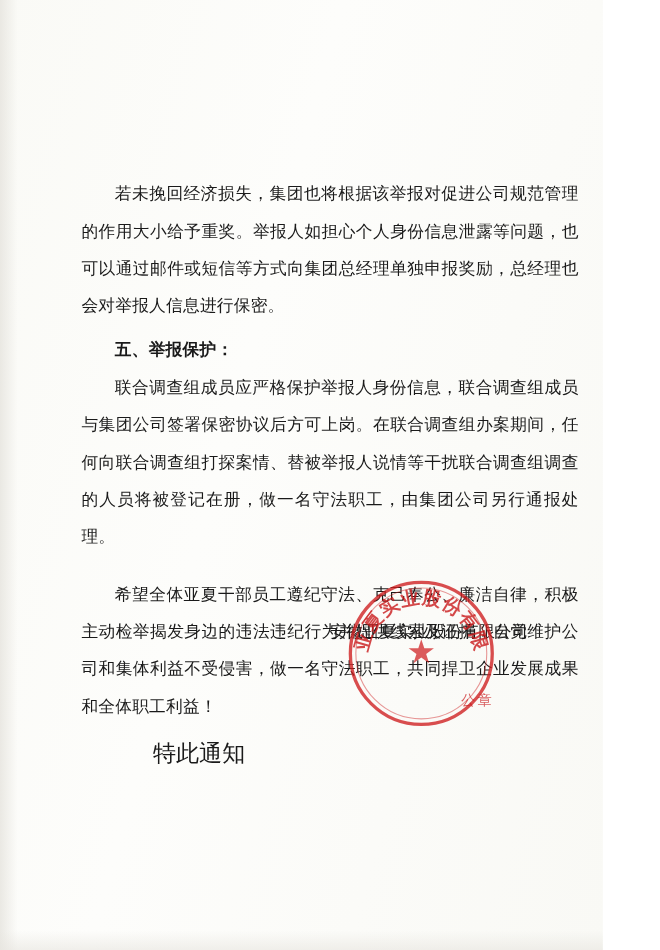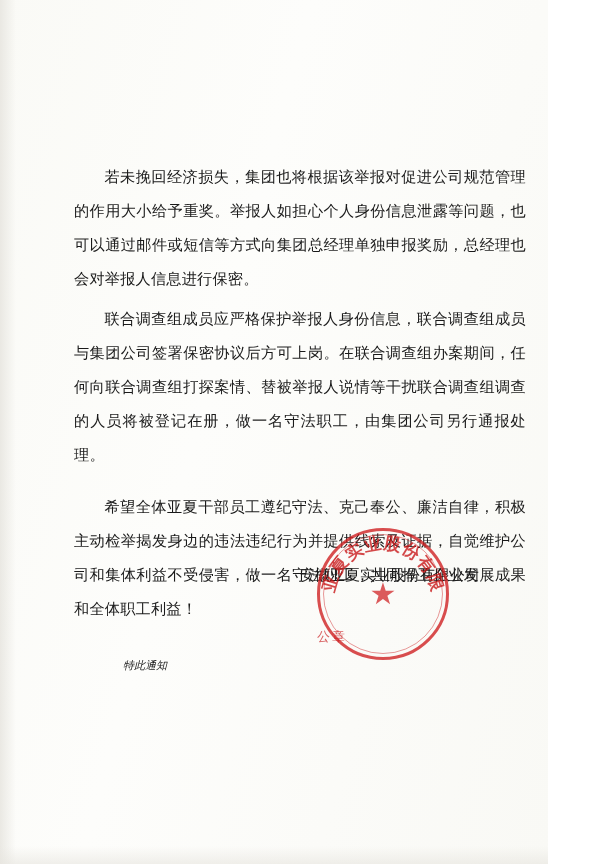--- a/index.html
+++ b/index.html
@@ -46,26 +46,25 @@
   p.indent {
     text-indent: 2em;
   }
   p.heading {
     text-indent: 2em;
     font-weight: bold;
   }
   .gap-sm { height: 6px; }
   .gap-md { height: 18px; }
   .notice-line {
-    margin: 16px;
-    font-size: 11px;
+    margin: 2px;
+    font-size: 21px;
     line-height: 34px;
     color: #1a1a1a;
     text-indent: 3em;
-    font-style: italic;
   }
   
   .signature {
     position: absolute;
     left: 300px;
     top: 560px;
     width: 215px;
     text-align: left;
   }
   .signature .line {
@@ -122,21 +121,21 @@
     font-family: "Liberation Serif", "DejaVu Serif", serif;
     font-size: 17px;
     font-weight: bold;
     letter-spacing: 1px;
   }
   .seal .bottom-text {
     position: absolute;
     left: 0;
     right: 0;
     bottom: 14px;
-    text-align: left;
+    text-align: right;
     color: rgba(201, 26, 28, 0.70);
     font-size: 13px;
     letter-spacing: 2px;
   }
   
   .edge-shadow-left {
     position: absolute;
     left: 0; top: 0; bottom: 0; width: 16px;
     background: linear-gradient(90deg, rgba(228,226,220,0.75), rgba(255,255,255,0));
     pointer-events: none;
@@ -152,20 +151,21 @@
 <body>
 
 <div class="page">
   <div class="paper-tint"></div>
   <div class="edge-shadow-left"></div>
   <div class="edge-shadow-bottom"></div>
 
   <div class="content">
     <p class="para indent">若未挽回经济损失，集团也将根据该举报对促进公司规范管理的作用大小给予重奖。举报人如担心个人身份信息泄露等问题，也可以通过邮件或短信等方式向集团总经理单独申报奖励，总经理也会对举报人信息进行保密。</p>
     <div class="gap-sm"></div>
+    <p class="para heading">五、举报保护：</p>
     <p class="para indent">联合调查组成员应严格保护举报人身份信息，联合调查组成员与集团公司签署保密协议后方可上岗。在联合调查组办案期间，任何向联合调查组打探案情、替被举报人说情等干扰联合调查组调查的人员将被登记在册，做一名守法职工，由集团公司另行通报处理。</p>
     <div class="gap-md"></div>
     <p class="para indent">希望全体亚夏干部员工遵纪守法、克己奉公、廉洁自律，积极主动检举揭发身边的违法违纪行为并提供线索及证据，自觉维护公司和集体利益不受侵害，做一名守法职工，共同捍卫企业发展成果和全体职工利益！</p>
     <div class="gap-sm"></div>
     <p class="notice-line">特此通知</p>
   </div>
 
   <div class="signature">
     <div class="line">安徽亚夏实业股份有限公司</div>
   </div>

